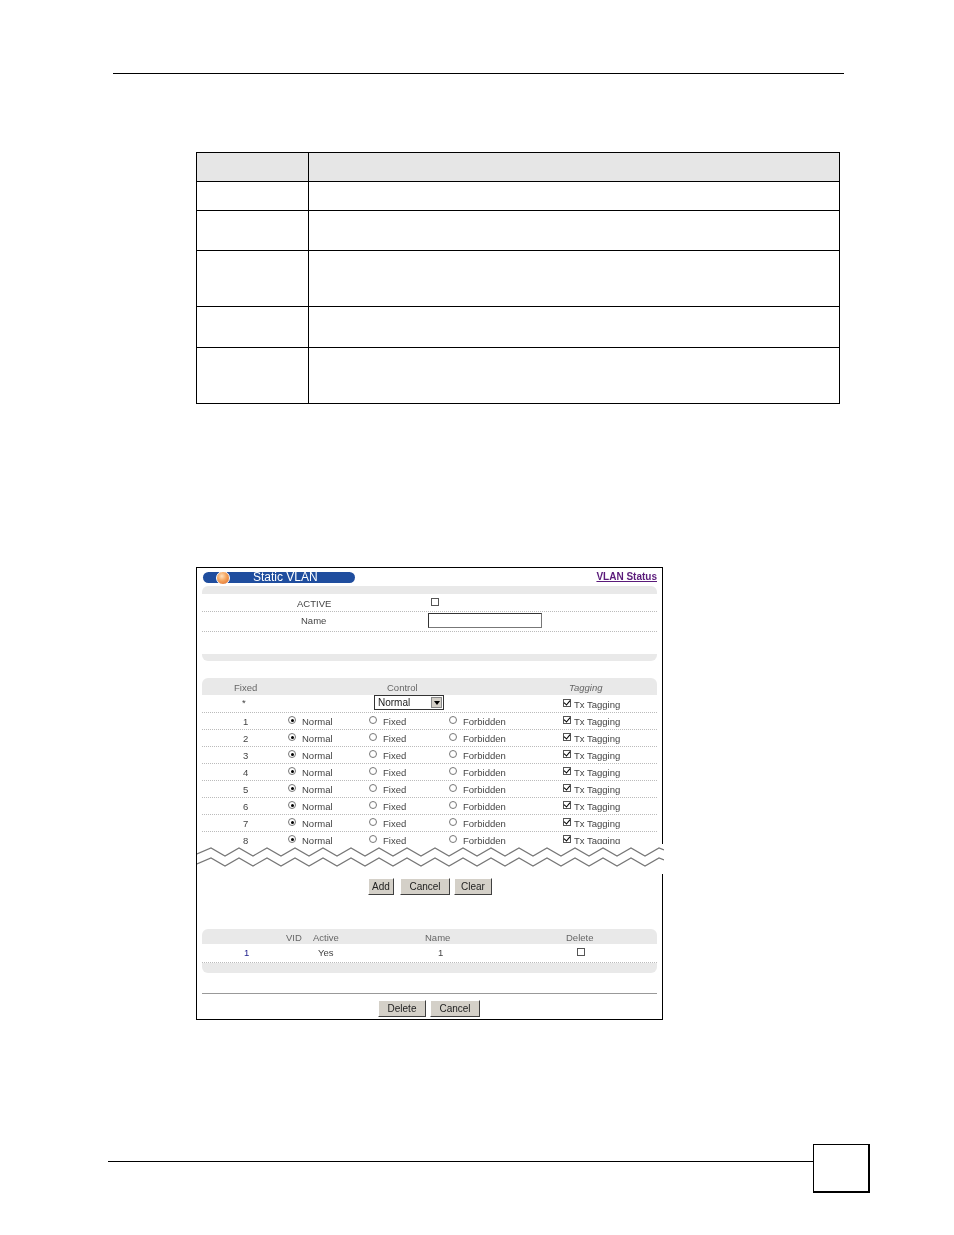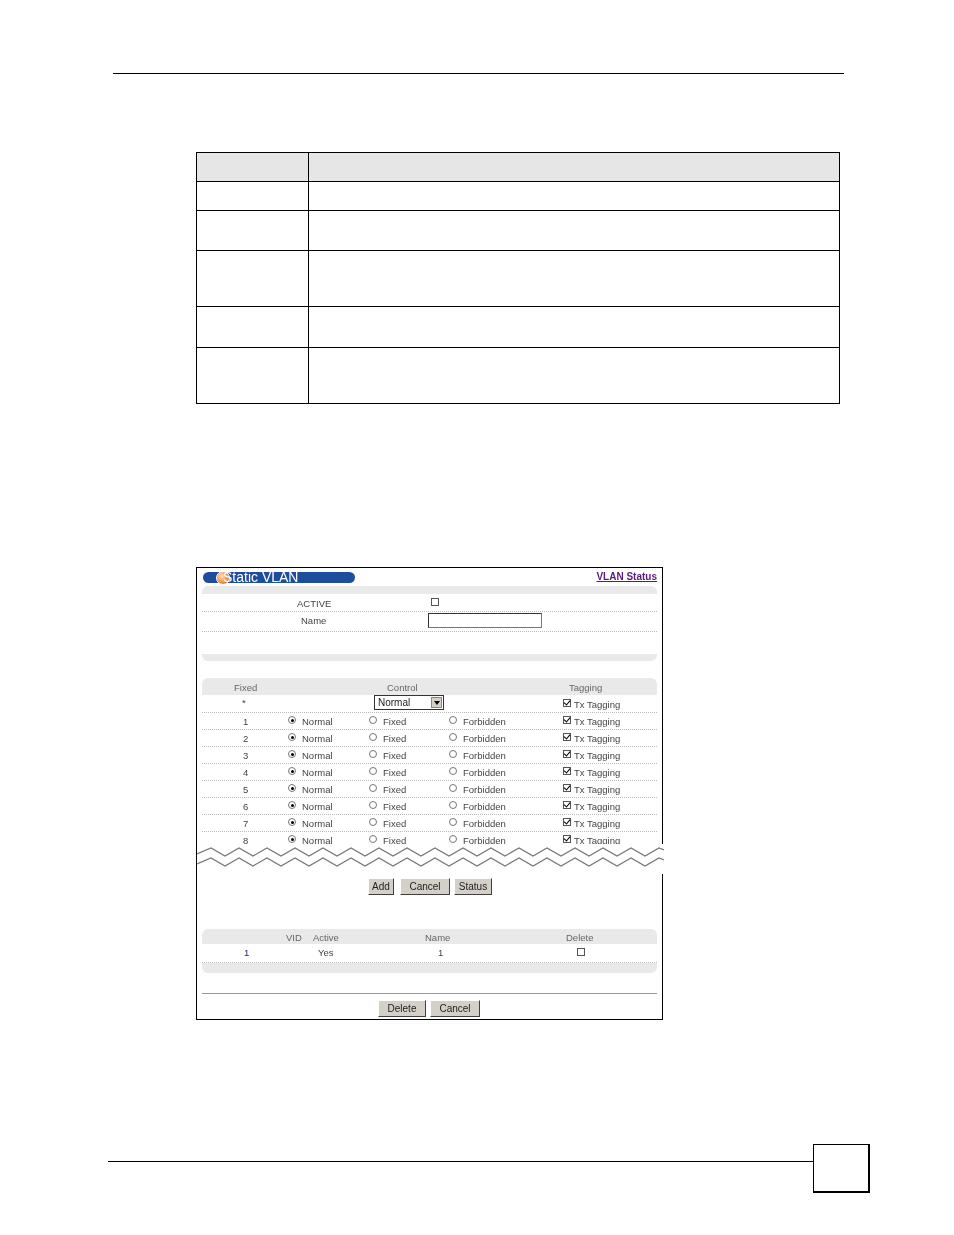--- a/index.html
+++ b/index.html
@@ -9,21 +9,21 @@
   .page-box { position:absolute; left:813px; top:1144px; width:57px; height:49px; border:2px solid #000; border-left-width:1px; border-top-width:1px; box-sizing:border-box; }
 
   table.doc { position:absolute; left:196px; top:152px; width:644px; border-collapse:collapse; }
   table.doc td { border:1px solid #000; padding:0; }
   table.doc tr.head td { background:#e6e6e6; }
   table.doc td.c1 { width:111px; }
 
   .shot { position:absolute; left:196px; top:567px; width:467px; height:453px; border:1px solid #000; box-sizing:border-box; background:#fff; font-size:10px; color:#333; }
   .pill { position:absolute; left:6px; top:4px; width:152px; height:11px; background:#1f4d9e; border-radius:6px; }
   .pill .orb { position:absolute; left:13px; top:-1px; width:14px; height:14px; border-radius:50%; background:radial-gradient(circle at 40% 35%, #ffe2c0 0%, #f5a25a 45%, #d8662a 100%); border:1px solid #fff; box-sizing:border-box; }
-  .pill .t { position:absolute; left:20px; top:-1px; color:#fff; font-size:14px; line-height:13px; }
+  .pill .t { position:absolute; left:50px; top:-1px; color:#fff; font-size:12px; line-height:13px; }
   .vlan-status { position:absolute; right:5px; top:3px; color:#5a1a7a; font-weight:bold; font-size:10px; text-decoration:underline; }
 
   .panel { position:absolute; left:5px; width:455px; background:#e9e9e9; border-radius:6px; }
   .panel .inner { position:absolute; left:0; right:0; background:#fff; }
   .row { position:absolute; left:0; right:0; border-bottom:1px dotted #bbb; }
   .lbl { position:absolute; font-size:9.5px; color:#444; white-space:nowrap; }
   .chk { position:absolute; width:8px; height:8px; border:1px solid #555; background:#fff; box-sizing:border-box; }
   .chk.on::after { content:""; position:absolute; left:1px; top:-1px; width:3px; height:5px; border:solid #000; border-width:0 1.5px 1.5px 0; transform:rotate(40deg); }
   .inp { position:absolute; width:114px; height:15px; border:1px solid #777; border-top-color:#333; border-left-color:#333; background:#fff; box-sizing:border-box; }
   .radio { position:absolute; width:8px; height:8px; border-radius:50%; border:1px solid #777; box-sizing:border-box; background:#fff; }
@@ -86,21 +86,21 @@
       <div class="row" style="top:17px; height:20px;">
         <span class="lbl" style="left:99px; top:4px;">Name</span>
         <span class="inp" style="left:226px; top:2px;"></span>
       </div>
     </div>
   </div>
 
   <div class="panel" style="top:110px; height:180px; border-radius:6px 6px 0 0;">
     <span class="hdr" style="left:32px; top:4px;">Fixed</span>
     <span class="hdr" style="left:185px; top:4px;">Control</span>
-    <span class="hdr" style="left:367px; top:4px;">Tagging</span>
+    <span class="hdr" style="left:367px; top:4px;font-style:italic;">Tagging</span>
     <div class="inner" style="top:17px; height:170px;">
       <div class="row" style="top:0; height:17px;">
         <span class="lbl" style="left:40px; top:2px;">*</span>
         <div class="sel">
           <span class="v">Normal</span>
           <span class="arr"></span>
         </div>
         <span class="chk on" style="left:361px; top:4px;"></span>
         <span class="lbl" style="left:372px; top:4px;">Tx Tagging</span>
       </div>
@@ -198,21 +198,21 @@
   </div>
 
   <svg style="position:absolute; left:0; top:276px;" width="467" height="30">
     <rect x="0" y="0" width="467" height="30" fill="#fff"></rect>
     <polyline fill="none" stroke="#777" stroke-width="1.2" points="0,10 14,4 28,12 42,4 56,12 70,4 84,12 98,4 112,12 126,4 140,12 154,4 168,12 182,4 196,12 210,4 224,12 238,4 252,12 266,4 280,12 294,4 308,12 322,4 336,12 350,4 364,12 378,4 392,12 406,4 420,12 434,4 448,12 462,4 467,6"></polyline>
     <polyline fill="none" stroke="#777" stroke-width="1.2" points="0,20 14,14 28,22 42,14 56,22 70,14 84,22 98,14 112,22 126,14 140,22 154,14 168,22 182,14 196,22 210,14 224,22 238,14 252,22 266,14 280,22 294,14 308,22 322,14 336,22 350,14 364,22 378,14 392,22 406,14 420,22 434,14 448,22 462,14 467,16"></polyline>
   </svg>
 
   <span class="btn" style="left:171px; top:310px; width:26px;">Add</span>
   <span class="btn" style="left:203px; top:310px; width:50px;">Cancel</span>
-  <span class="btn" style="left:257px; top:310px; width:38px;">Status</span>
+  <span class="btn" style="left:257px; top:310px; width:38px;">Clear</span>
 
   <div class="panel" style="top:361px; height:44px;">
     <span class="hdr" style="left:36px; top:3px;margin-left:48px;">VID</span>
     <span class="hdr" style="left:111px; top:3px;">Active</span>
     <span class="hdr" style="left:223px; top:3px;">Name</span>
     <span class="hdr" style="left:364px; top:3px;">Delete</span>
     <div class="inner" style="top:15px; height:18px; border-bottom:1px dotted #bbb;">
       <span class="lbl link" style="left:42px; top:3px;">1</span>
       <span class="lbl" style="left:116px; top:3px;">Yes</span>
       <span class="lbl" style="left:236px; top:3px;">1</span>

